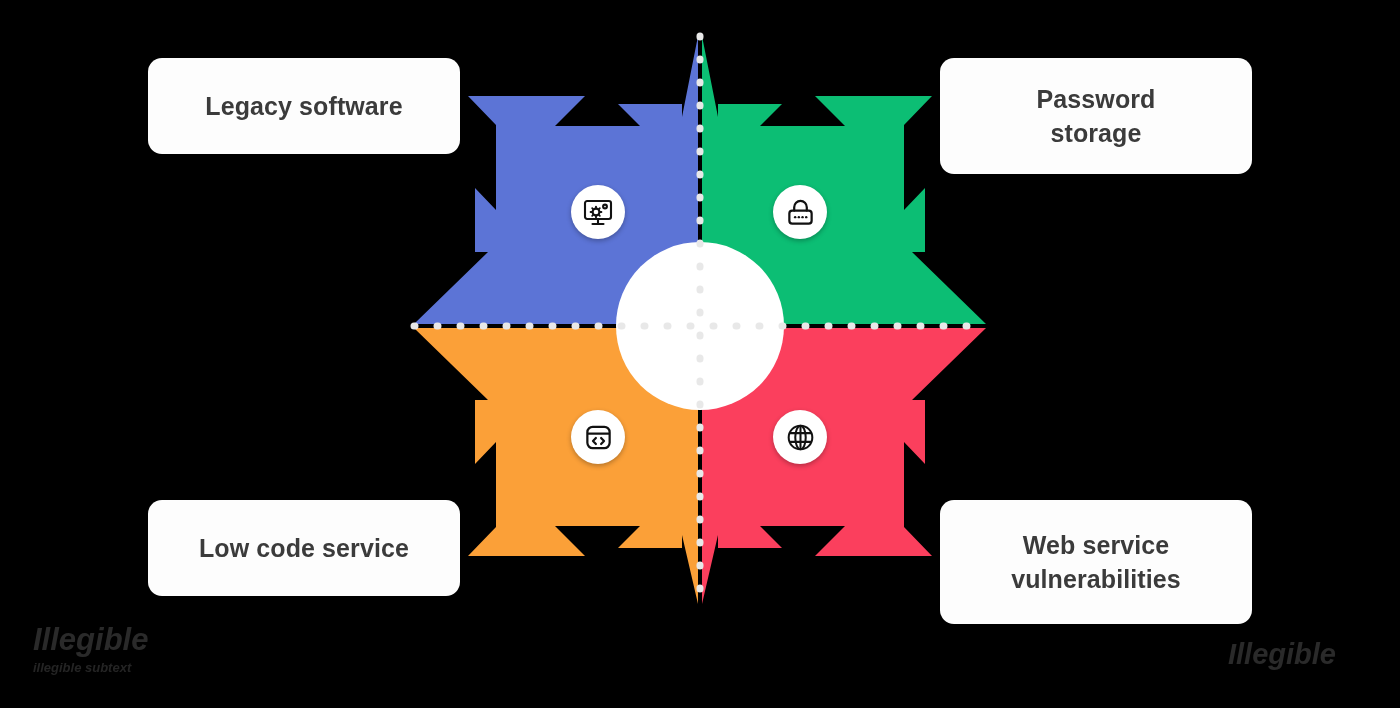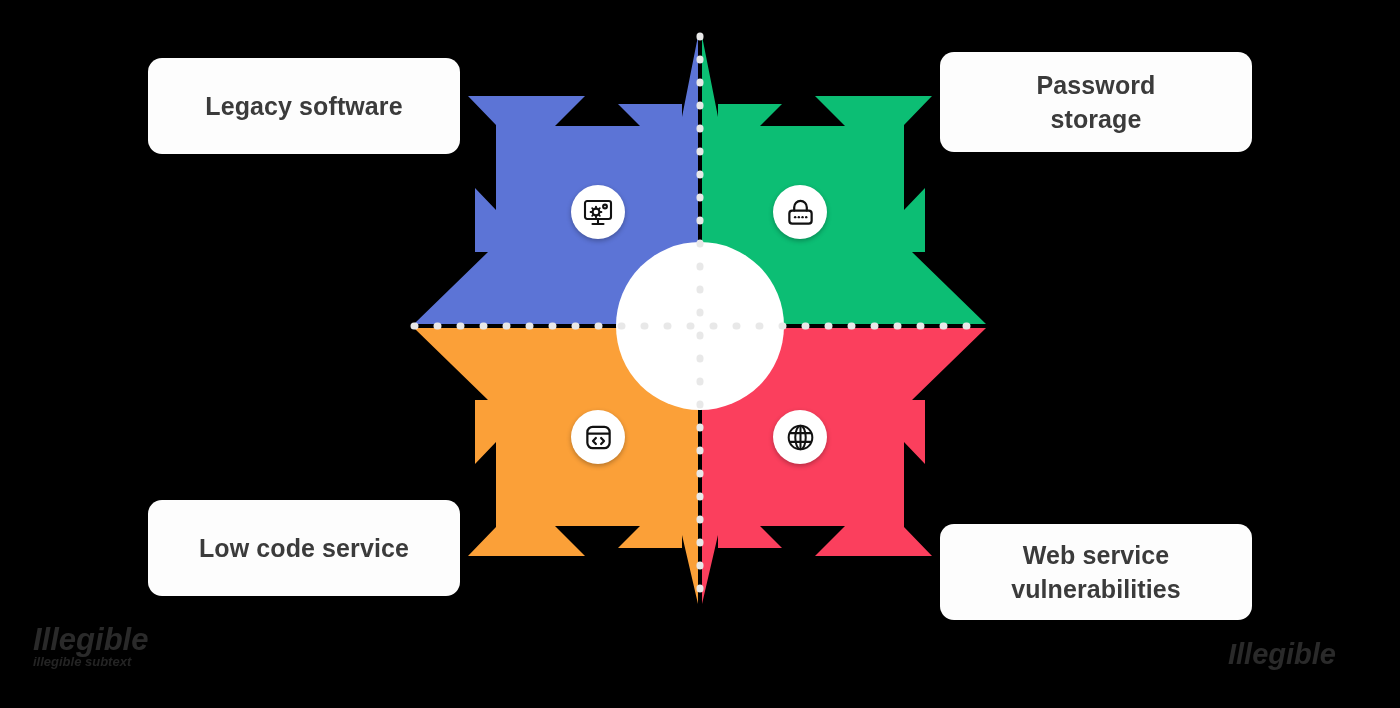--- a/index.html
+++ b/index.html
@@ -65,43 +65,43 @@
   .label-card .label-text {
     color: #3b3b3b;
     font-size: 25px;
     font-weight: 600;
     line-height: 1.37;
     letter-spacing: 0.1px;
     white-space: pre-line;
   }
 
   #card-legacy   { left: 148px; top: 58px;  width: 312px; height: 96px; text-align: right; }
-  #card-password { left: 940px; top: 52px;  width: 312px; height: 100px; }
+  #card-password { left: 940px; top: 58px;  width: 312px; height: 116px; }
   #card-code     { left: 148px; top: 500px; width: 312px; height: 96px; }
-  #card-web      { left: 940px; top: 500px; width: 312px; height: 96px; margin-top: 24px; }
+  #card-web      { left: 940px; top: 500px; width: 312px; height: 124px; }
 
   
   .watermark {
     position: absolute;
     color: #2a2a2a;
     font-weight: 700;
     filter: blur(0.6px);
     user-select: none;
     font-style: italic;
   }
   #watermark-left {
     left: 33px; top: 624px;
     font-size: 31px;
     line-height: 1.0;
   }
   #watermark-left .wm-sub {
     display: block;
     font-size: 13px;
     font-weight: 600;
-    margin-top: 0;
+    margin-top: 6px;
     color: #242424;
   }
   #watermark-right {
     left: 1228px; top: 638px;
     font-size: 29px;
   }
 </style>
 </head>
 <body>
 

